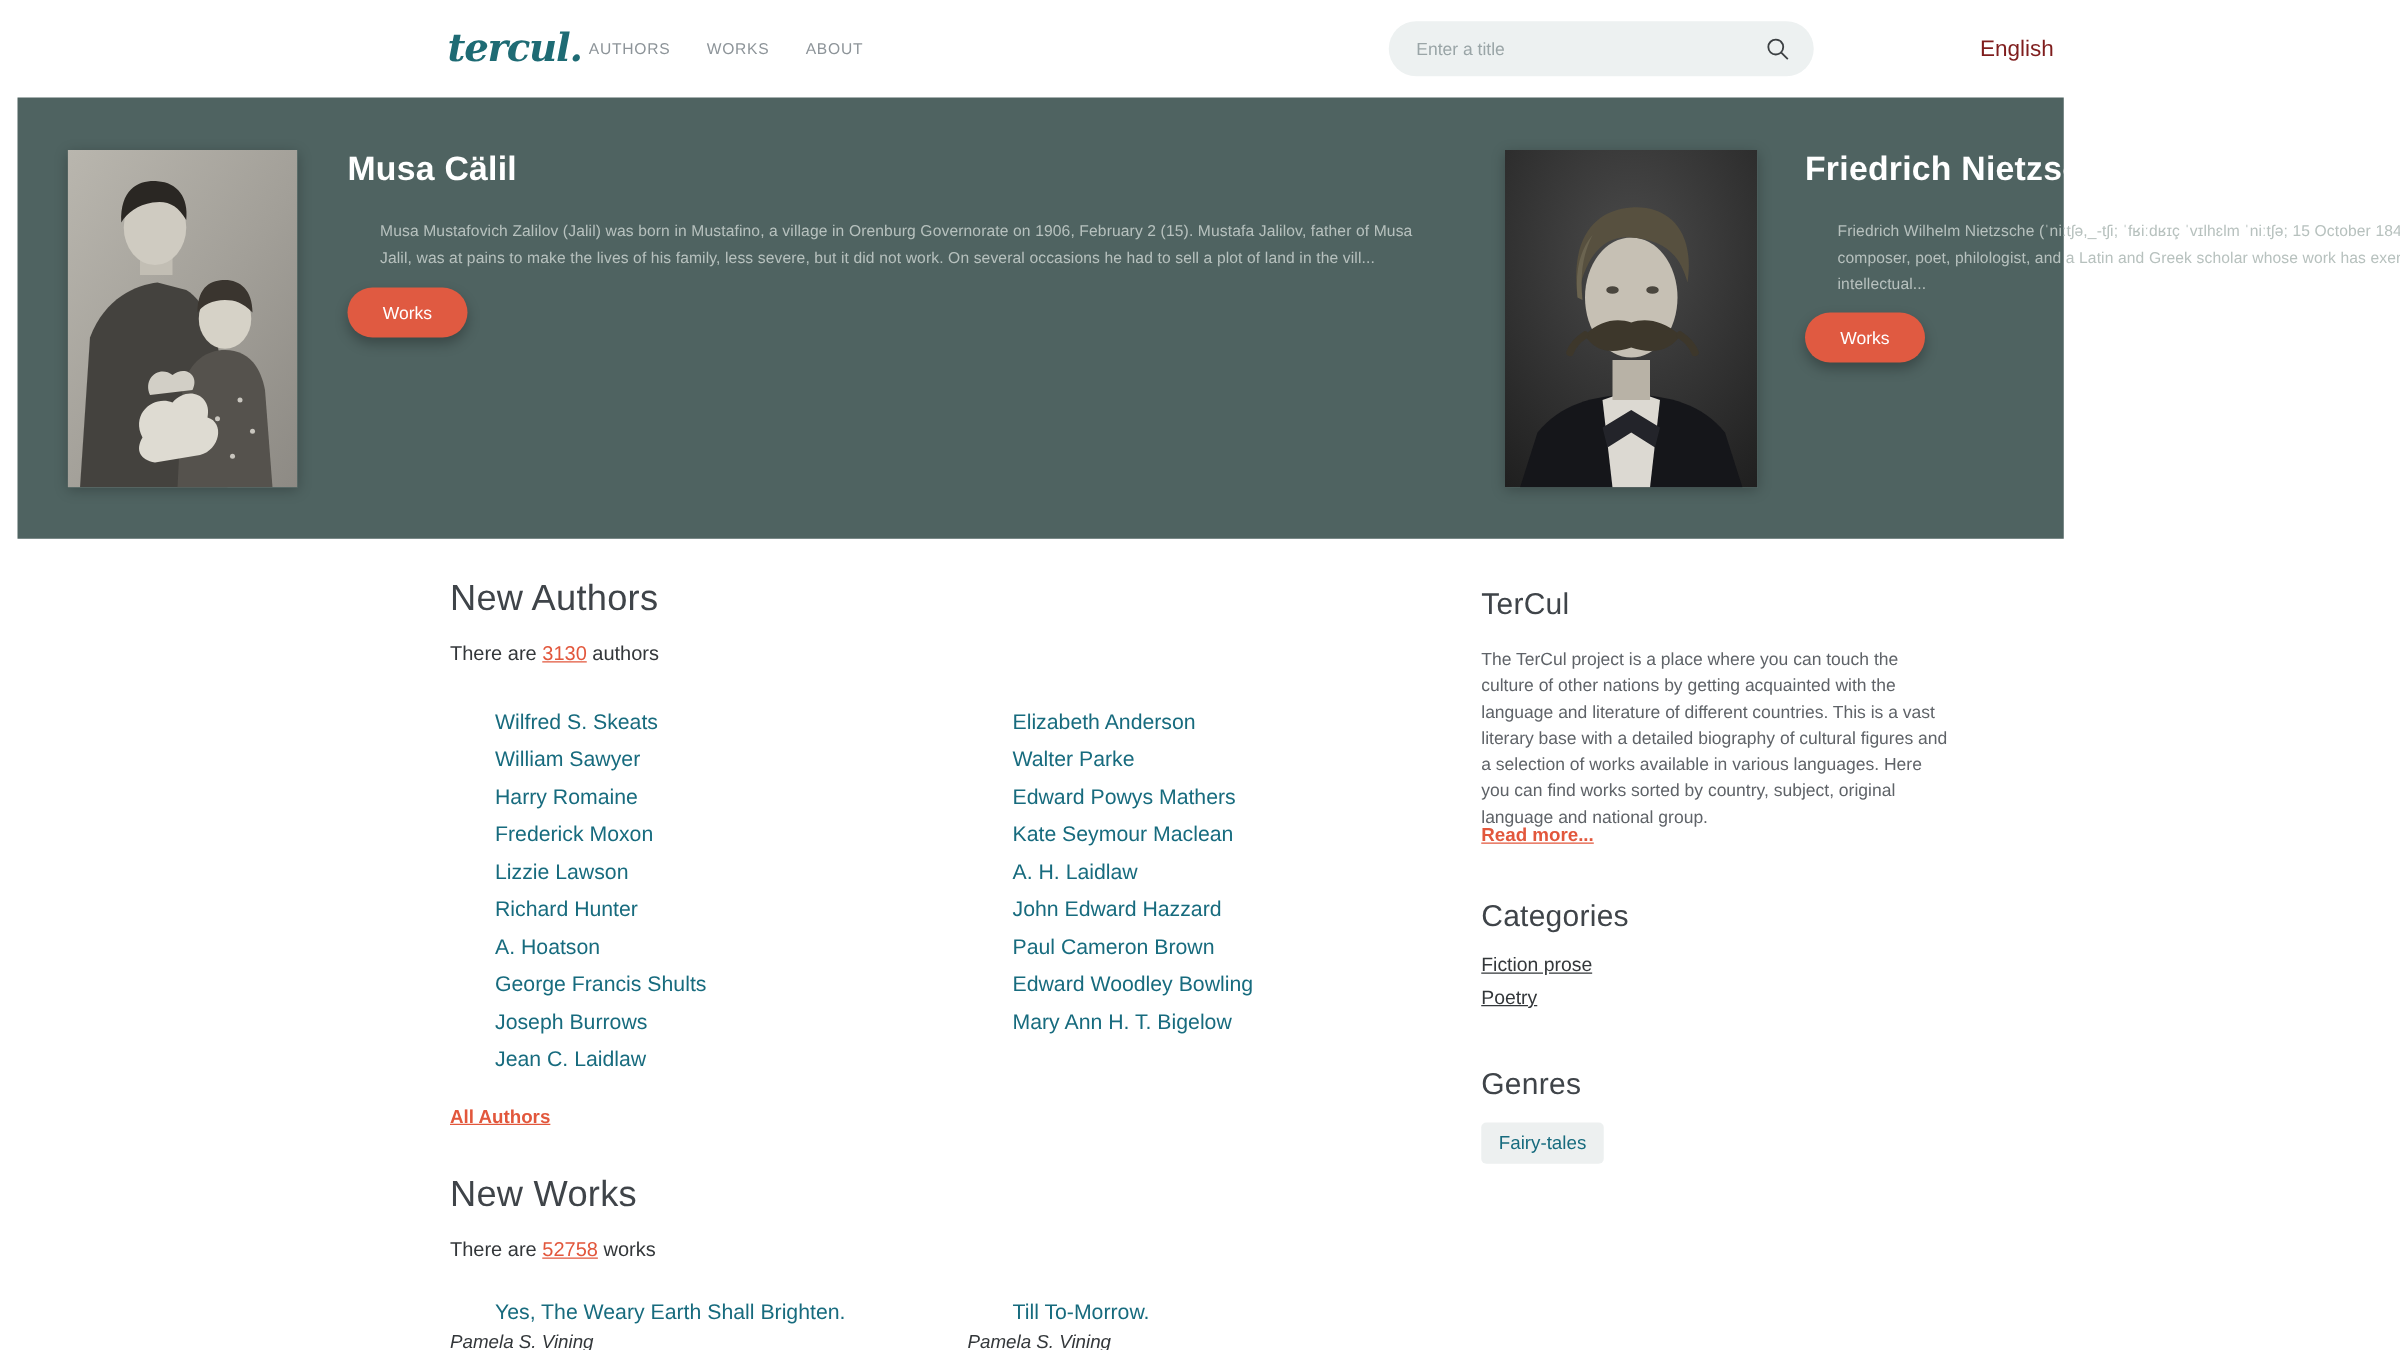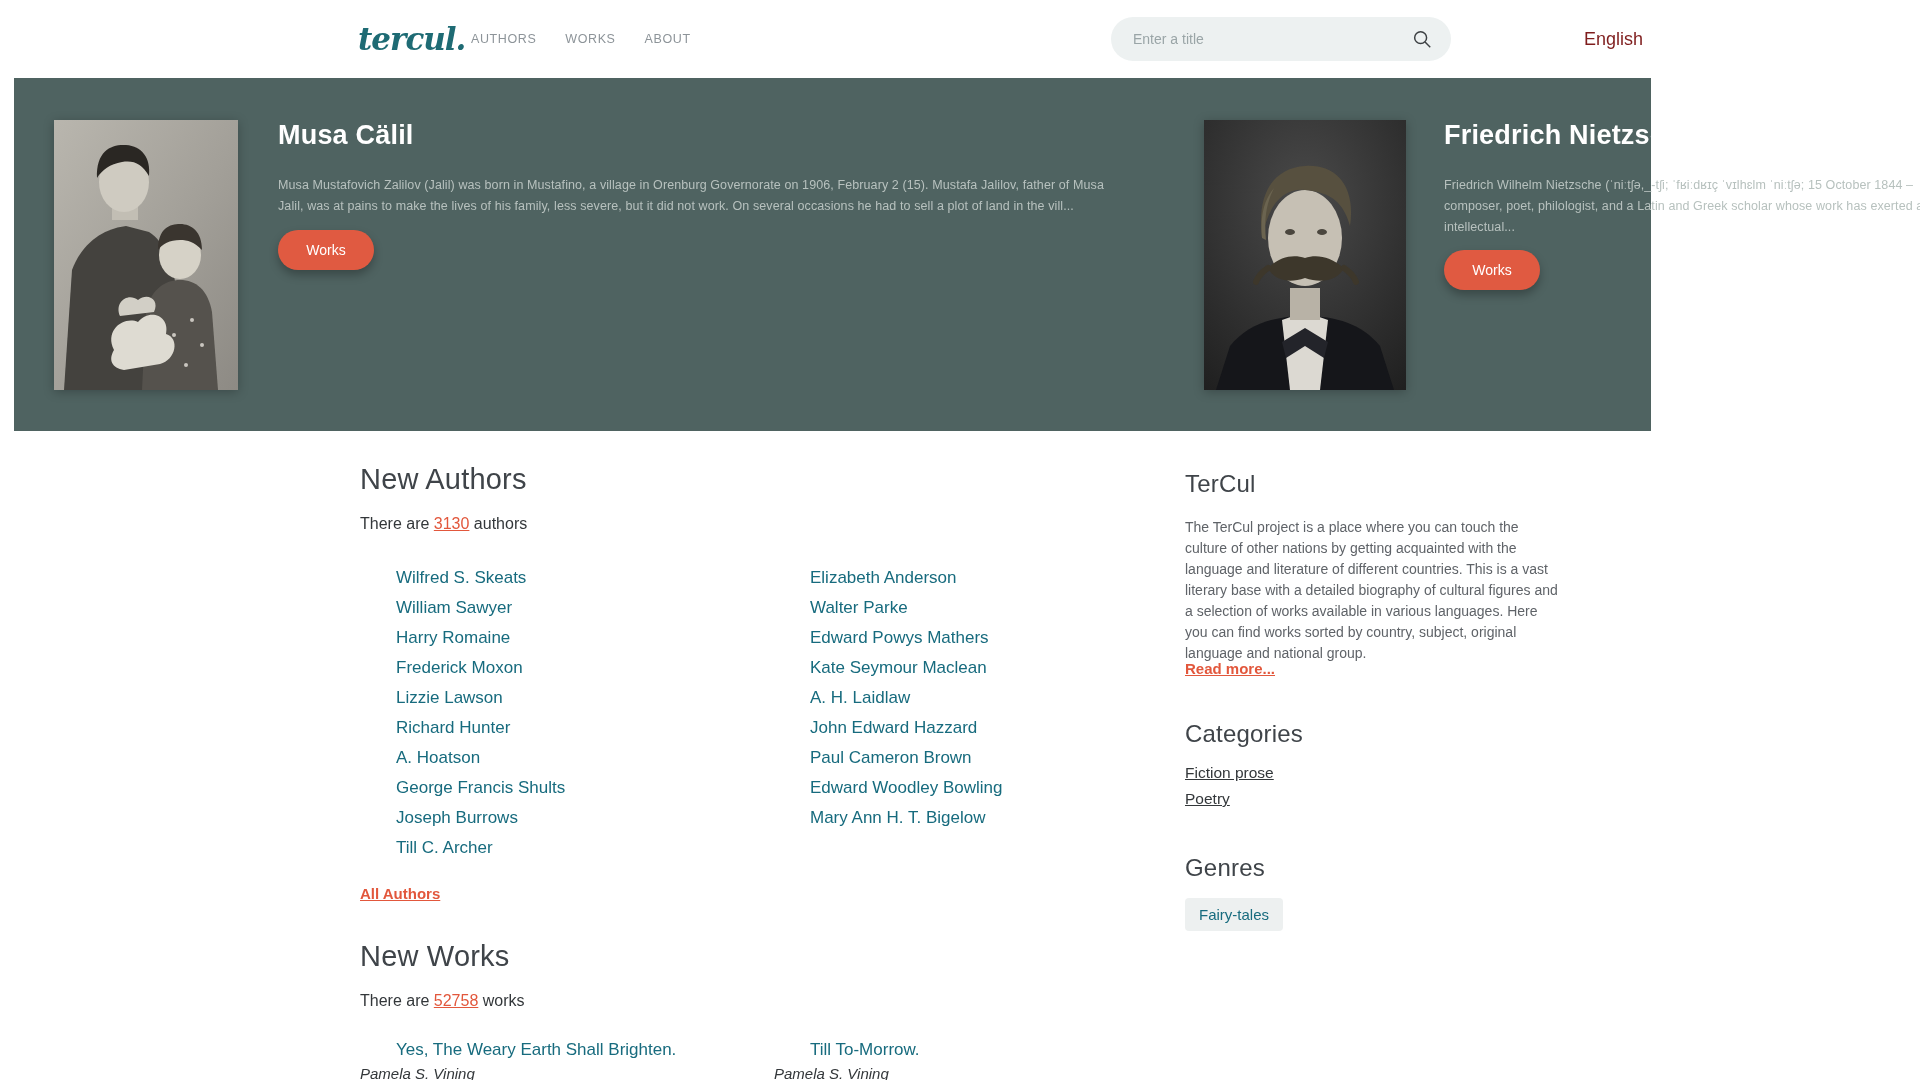--- a/index.html
+++ b/index.html
@@ -46,21 +46,21 @@
   }
   .hero-photo.left  { left:40px;  width:184px; height:270px; }
   .hero-photo.right { left:1190px; width:202px; height:270px; }
   .hero-photo svg { display:block; width:100%; height:100%; }
   .hero-text { position:absolute; top:42px; }
   .hero-text.left  { left:264px; width:940px; }
   .hero-text.right { left:1430px; width:620px; }
   .hero-name { font-size:27px; font-weight:600; color:#ffffff; letter-spacing:0.2px; }
   .hero-bio {
     margin-top:24px; font-size:12.5px; line-height:21px; color:#b7c1be;
-    white-space:pre; overflow:hidden; letter-spacing:0.1px;
+    white-space:pre; overflow:hidden; letter-spacing:0.1px;margin-left:26px;
   }
   .works-btn {
     position:absolute; display:inline-block; border:none; cursor:pointer;
     background:#e05a41; color:#ffffff; font-family:"Liberation Sans", sans-serif;
     font-size:14px; padding:0; width:96px; height:40px; line-height:40px;
     text-align:center; border-radius:20px; box-shadow:0 5px 10px rgba(0,0,0,0.28);
   }
   .works-btn.left  { left:264px; top:152px; }
   .works-btn.right { left:1430px; top:172px; }
 
@@ -218,21 +218,21 @@
   <div class="authors-grid">
     <a>Wilfred S. Skeats</a>
     <a>William Sawyer</a>
     <a>Harry Romaine</a>
     <a>Frederick Moxon</a>
     <a>Lizzie Lawson</a>
     <a>Richard Hunter</a>
     <a>A. Hoatson</a>
     <a>George Francis Shults</a>
     <a>Joseph Burrows</a>
-    <a>Till C. Archer</a>
+    <a>Jean C. Laidlaw</a>
     <a>Elizabeth Anderson</a>
     <a>Walter Parke</a>
     <a>Edward Powys Mathers</a>
     <a>Kate Seymour Maclean</a>
     <a>A. H. Laidlaw</a>
     <a>John Edward Hazzard</a>
     <a>Paul Cameron Brown</a>
     <a>Edward Woodley Bowling</a>
     <a>Mary Ann H. T. Bigelow</a>
   </div>

